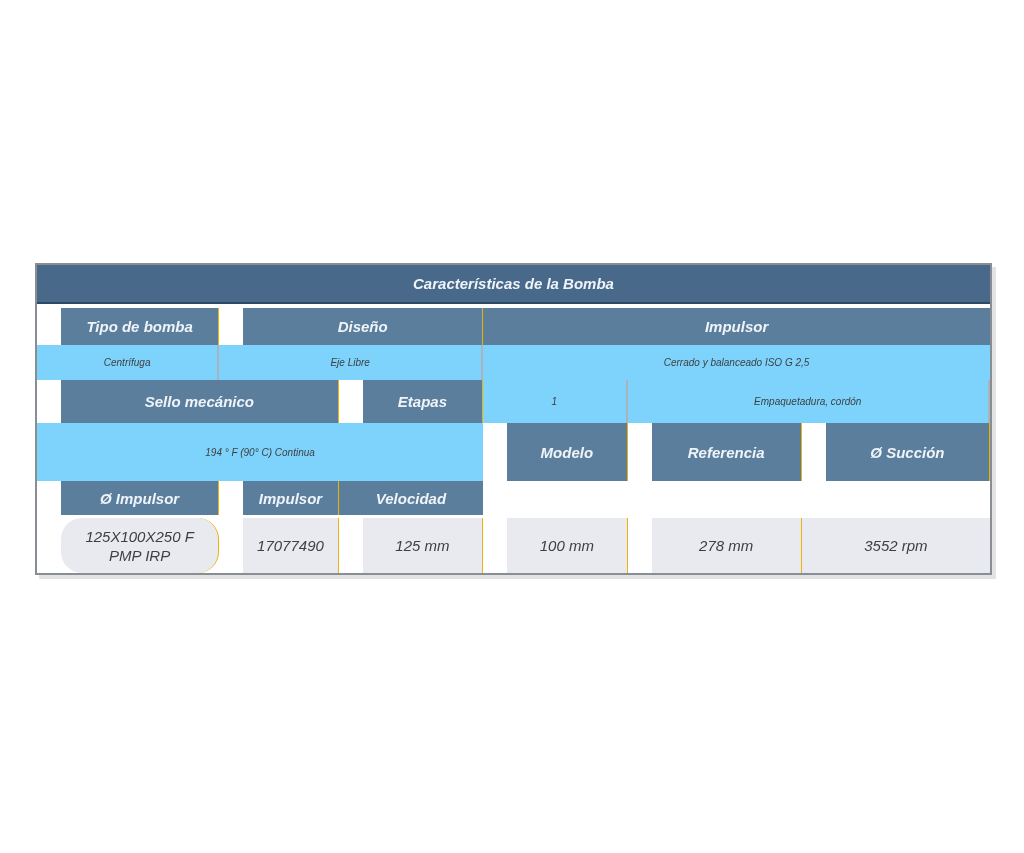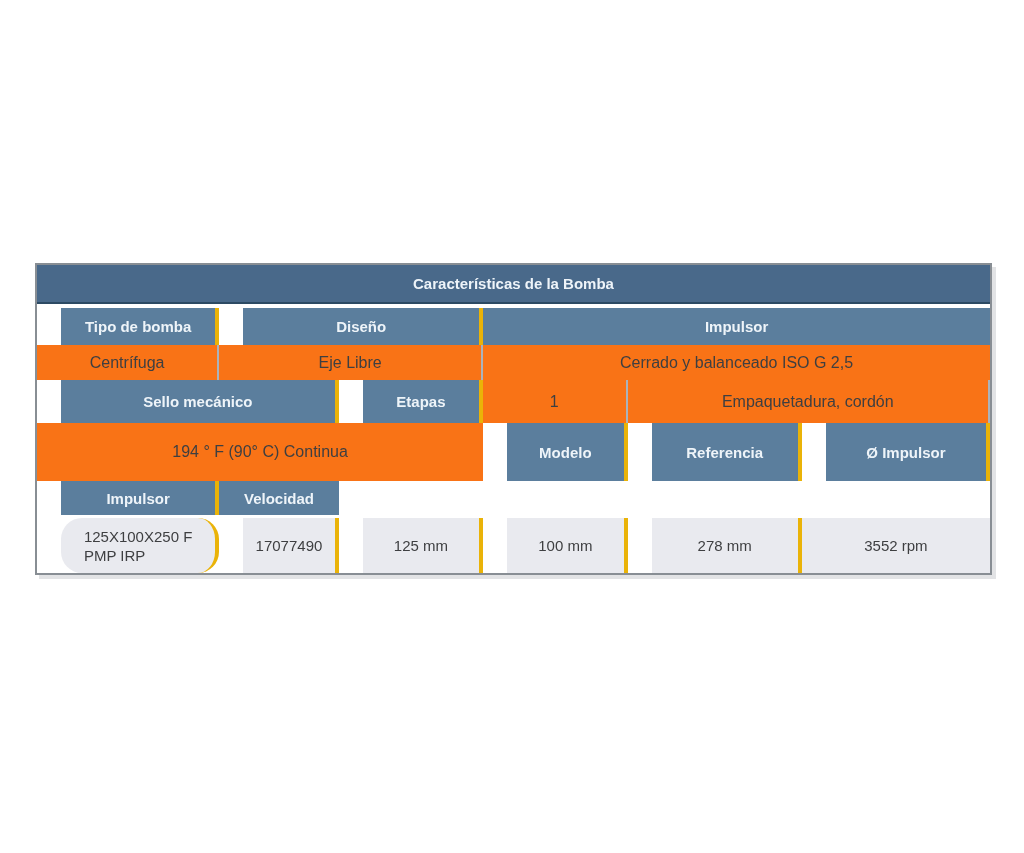--- a/index.html
+++ b/index.html
@@ -24,22 +24,23 @@
     background: #ffffff;
     box-shadow: 4px 4px 0 rgba(190,193,197,0.45);
     display: grid;
     grid-template-columns: 183fr 120fr 145fr 145fr 175fr 189fr;
     grid-template-rows: 37px 2px 4px 37px 35px 43px 58px 34px 3px 55px;
   }
   .cell {
     display: flex;
     align-items: center;
     justify-content: center;
-    text-align: left;
+    text-align: center;
     overflow: hidden;
+    font-style: italic;
   }
   .title-row {
     grid-column: 1 / 7;
     background: #49698a;
     color: #eef4f9;
     font-weight: bold;
     font-size: 15px;
   }
   .dark-rule {
     grid-column: 1 / 7;
@@ -49,31 +50,31 @@
     grid-column: 1 / 7;
     background: #ffffff;
   }
   .hcell {
     background: #5b7e9d;
     color: #eef4f9;
     font-weight: bold;
     font-size: 15px;
   }
   .wcell {
-    background: #f97316;
+    background: #7dd3fc;
     color: #3e3f41;
-    font-size: 16px;
+    font-size: 10px;
   }
   .gcell {
     background: #e9eaef;
     color: #3e3f41;
     font-size: 15px;
     line-height: 19px;
   }
-  .div-w { border-right: 4px solid #eab308; margin-left: 24px; }   
+  .div-w { border-right: 1px solid #eab308; margin-left: 24px; }   
   .div-g { border-right: 2px solid #aab3bb; }   
   .span2 { grid-column: span 2; }
   .span3 { grid-column: span 3; }
   .pre { white-space: pre-line; border-radius: 21px; }
 </style>
 </head>
 <body>
 
 <div class="page">
   <div class="spec-table">
@@ -92,20 +93,21 @@
 
     <div class="cell hcell div-w span2">Sello mecánico</div>
     <div class="cell hcell div-w">Etapas</div>
 
     <div class="cell wcell div-g">1</div>
     <div class="cell wcell div-g span2">Empaquetadura, cordón</div>
     <div class="cell wcell span3">194 ° F (90° C) Continua</div>
 
     <div class="cell hcell div-w">Modelo</div>
     <div class="cell hcell div-w">Referencia</div>
+    <div class="cell hcell div-w">Ø Succión</div>
     <div class="cell hcell div-w">Ø Impulsor</div>
     <div class="cell hcell div-w">Impulsor</div>
     <div class="cell hcell">Velocidad</div>
 
     <div class="white-rule"></div>
 
     <div class="cell gcell div-w pre">125X100X250 F
 PMP IRP</div>
     <div class="cell gcell div-w">17077490</div>
     <div class="cell gcell div-w">125 mm</div>

